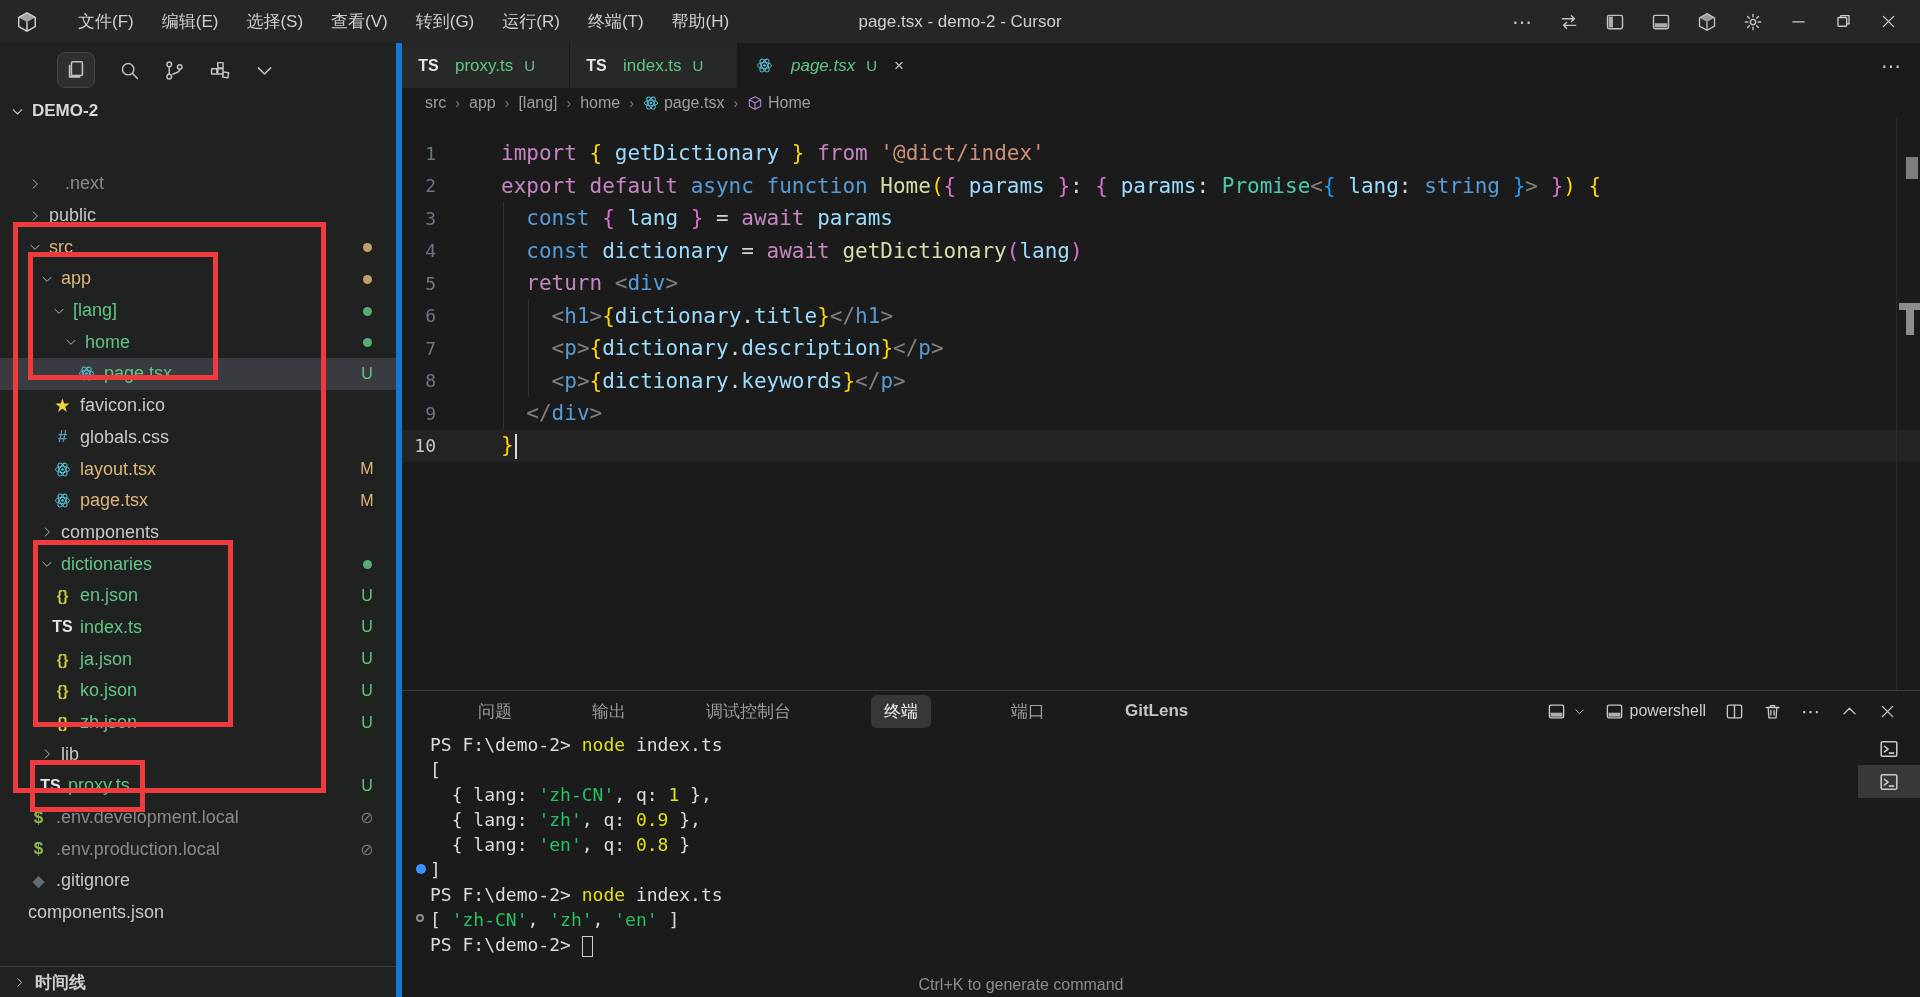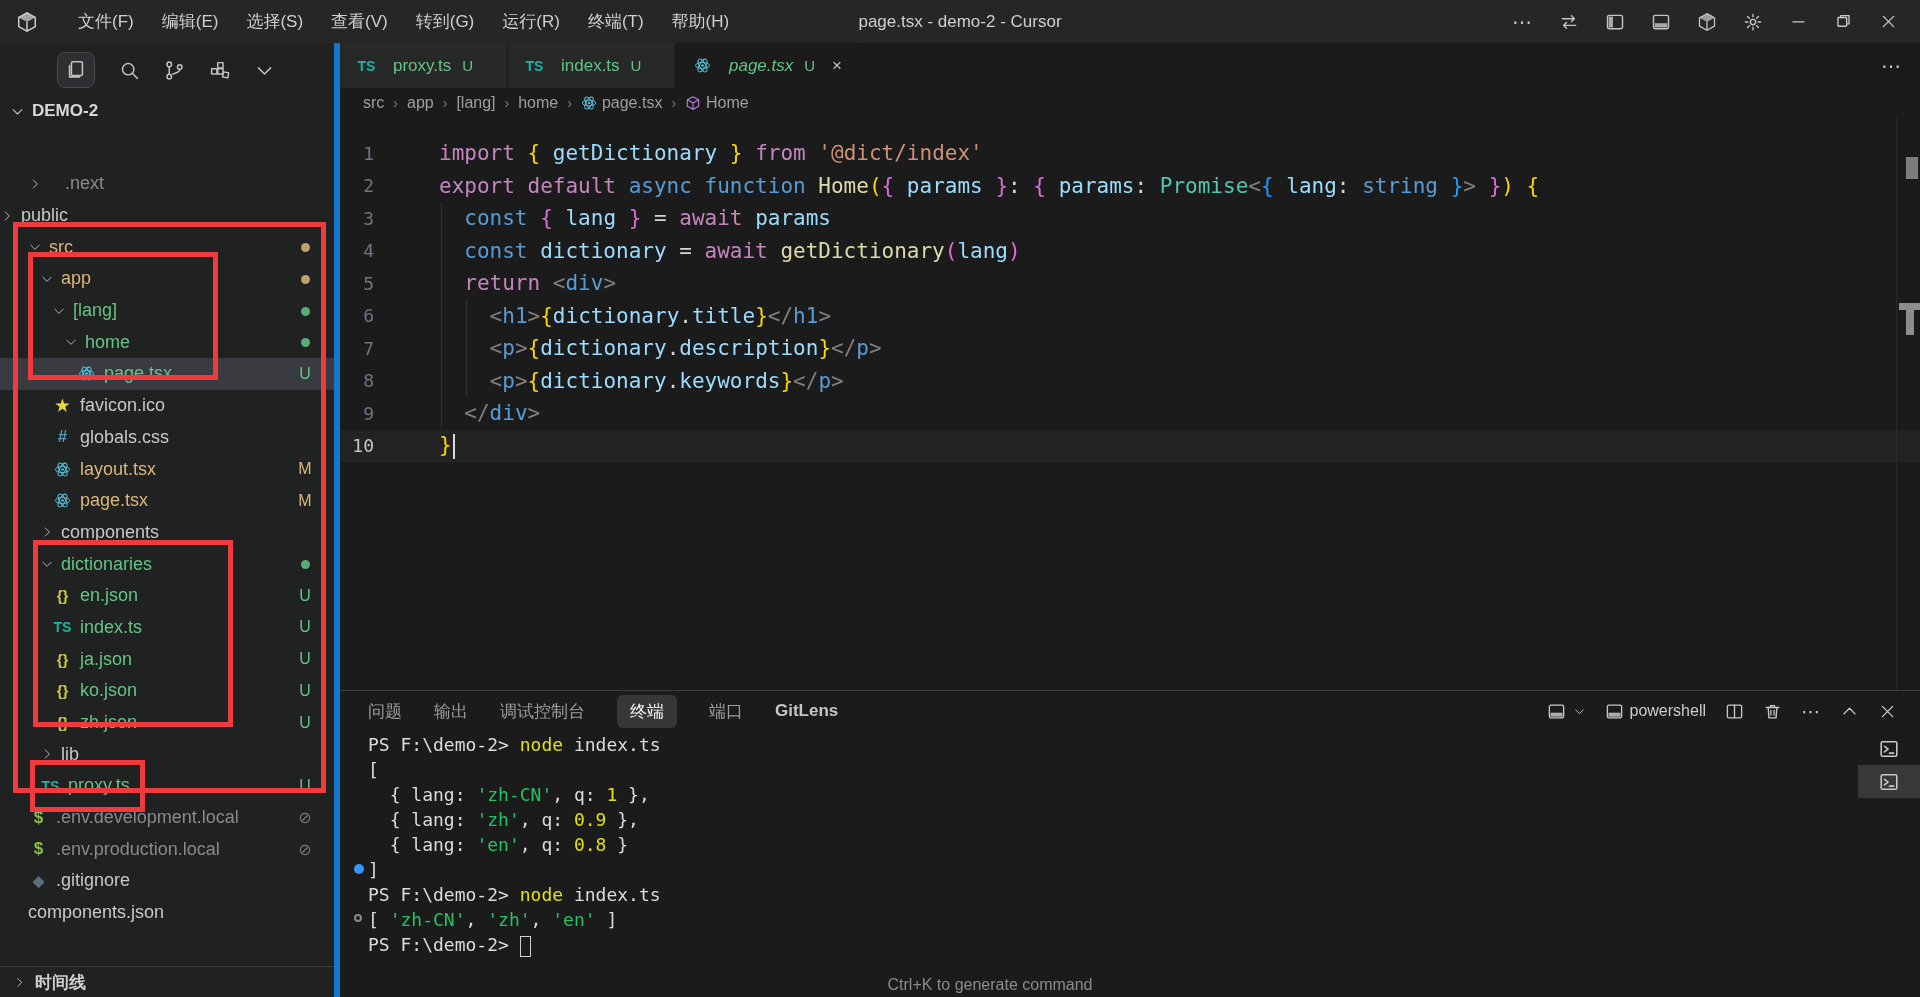--- a/index.html
+++ b/index.html
@@ -12,38 +12,38 @@
   .tb-logo { margin:0 26px 0 16px; display:flex; }
   .menus { display:flex; font-size:17px; }
   .menu-item { padding:10px 14px; line-height:43px; cursor:default; }
   .win-title { position:absolute; left:50%; transform:translateX(-50%); font-size:17px; color:#cfcfcf; }
   .tb-right { margin-left:auto; display:flex; align-items:center; gap:26px; padding-right:22px; color:#c3c3c3; }
   .tb-right .tb-ic { display:flex; align-items:center; font-size:19px; }
   .tb-right .winctl { font-size:20px; }
 
   
   .main { display:flex; height:954px; }
-  .sidebar { width:334px; background:#202121; position:relative; flex:none; overflow:hidden; }
+  .sidebar { width:396px; background:#202121; position:relative; flex:none; overflow:hidden; }
   .sash { width:6px; background:#1278d4; flex:none; }
   .editorcol { flex:1; display:flex; flex-direction:column; background:#1b1b1c; position:relative; min-width:0; }
 
   
   .side-toolbar { height:54px; display:flex; align-items:center; padding-left:57px; gap:24px; color:#b9b9b9; }
   .icon-btn { width:38px; height:36px; background:#2e2f30; border:1px solid #47484a; border-radius:8px; display:flex; align-items:center; justify-content:center; }
   .root-row { height:28px; display:flex; align-items:center; gap:7px; padding-left:10px; font-weight:bold; font-size:17px; color:#d8d8d8; }
   .tree { position:absolute; top:125px; left:0; right:0; bottom:62px; overflow:hidden; }
   .tree-row { height:31.7px; display:flex; align-items:center; font-size:18px; position:relative; color:#c8c8c8; }
   .tree-row.selected { background:#3a3b41; }
   .t-chev { width:17px; display:flex; color:#b5b5b5; flex:none; }
   .t-ficon { width:21px; margin-right:7px; flex:none; display:flex; align-items:center; justify-content:center; font-weight:bold; }
   .t-label { white-space:nowrap; }
   .t-badge { position:absolute; right:18px; width:22px; text-align:center; font-size:16px; }
   .dotb { width:9px; height:9px; border-radius:50%; display:inline-block; }
   .f-normal { color:#c8c8c8; } .f-dim { color:#8a8a8a; } .f-green { color:#63c487; } .f-tan { color:#dcb67a; }
-  .ic-ts { color:#14b8a6; font-size:14px; letter-spacing:0; } .ic-braces { color:#cbcb41; font-size:15px; }
+  .ic-ts { color:#e5e5e5; font-size:16px; letter-spacing:0; } .ic-braces { color:#cbcb41; font-size:15px; }
   .ic-star { color:#ecd53e; font-size:16px; } .ic-hash { color:#519aba; font-size:17px; }
   .ic-dollar { color:#8fb84f; font-size:17px; } .ic-git { color:#5d6e76; font-size:15px; }
   .side-sections { position:absolute; left:0; right:0; bottom:0; }
   .side-section { height:31px; border-top:1px solid #3c3c3d; display:flex; align-items:center; gap:9px; padding-left:13px; font-size:17px; font-weight:bold; color:#cfcfcf; background:#202121; }
   .anno { position:absolute; border:5px solid #ef3b3d; pointer-events:none; z-index:5; }
 
   
   .tabbar { height:45px; background:#191a1a; display:flex; align-items:stretch; flex:none; }
   .tab { display:flex; align-items:center; gap:9px; padding:0 16px; background:#272828; border-right:1px solid #191a1a; font-size:17px; min-width:168px; }
   .tab .tabname { color:#63c487; }
@@ -67,21 +67,21 @@
   .guide { position:absolute; width:1px; background:#313132; }
   .cursor-bar { display:inline-block; width:2px; height:25px; background:#dadada; vertical-align:middle; margin-left:1px; }
   .ruler { position:absolute; top:0; bottom:0; right:0; width:24px; border-left:1px solid #2a2a2b; }
   .ruler .thumb { position:absolute; left:9px; top:39px; width:12px; height:22px; background:#7d7d7d; }
   .ruler .tmark-h { position:absolute; left:2px; top:185px; width:21px; height:7px; background:#8d8d8d; }
   .ruler .tmark-v { position:absolute; left:9px; top:192px; width:8px; height:25px; background:#8d8d8d; }
 
   
   .panel { height:307px; border-top:1px solid #3c3c3c; position:relative; background:#1b1b1c; flex:none; }
   .panel-header { height:40px; display:flex; align-items:center; padding-left:28px; gap:32px; font-size:17px; }
-  .ptab { color:#9c9c9c; }
+  .ptab { color:#9c9c9c;margin-left:48px; }
   .ptab.active { background:#373738; color:#f0f0f0; border-radius:6px; padding:5px 13px; }
   .ptab.strong { color:#c5c5c5; font-weight:bold; }
   .panel-controls { position:absolute; top:0; right:23px; height:40px; display:flex; align-items:center; gap:19px; color:#c8c8c8; }
   .pc-group { display:flex; align-items:center; gap:6px; }
   .pc-label { font-size:16px; color:#cccccc; }
   .term-body { position:absolute; left:28px; top:41px; font-family:"DejaVu Sans Mono", monospace; font-size:18px; }
   .term-line { height:25px; line-height:25px; white-space:pre; position:relative; }
   .deco { position:absolute; left:-14px; top:7px; width:10px; height:10px; border-radius:50%; }
   .deco.filled { background:#3794ff; }
   .deco.ring { border:2px solid #8a8a8a; width:8px; height:8px; }
@@ -218,21 +218,21 @@
       </div>
       <div class="tree" id="tree">
           <div class="tree-row" style="padding-left: 28px;">
             <span class="t-chev">
               <svg width="14" height="14" viewBox="0 0 24 24" fill="none" stroke="#b5b5b5" stroke-width="1.7" stroke-linecap="round" stroke-linejoin="round">
                 <path d="M9 5l7 7-7 7"></path>
               </svg>
             </span>
             <span class="t-label f-dim" style="margin-left: 20px;">.next</span>
           </div>
-          <div class="tree-row" style="">
+          <div class="tree-row" style="padding-left: 28px;">
             <span class="t-chev">
               <svg width="14" height="14" viewBox="0 0 24 24" fill="none" stroke="#b5b5b5" stroke-width="1.7" stroke-linecap="round" stroke-linejoin="round">
                 <path d="M9 5l7 7-7 7"></path>
               </svg>
             </span>
             <span class="t-label f-normal" style="margin-left: 4px;">public</span>
           </div>
           <div class="tree-row" style="padding-left: 28px;">
             <span class="t-chev">
               <svg width="14" height="14" viewBox="0 0 24 24" fill="none" stroke="#b5b5b5" stroke-width="1.7" stroke-linecap="round" stroke-linejoin="round">

